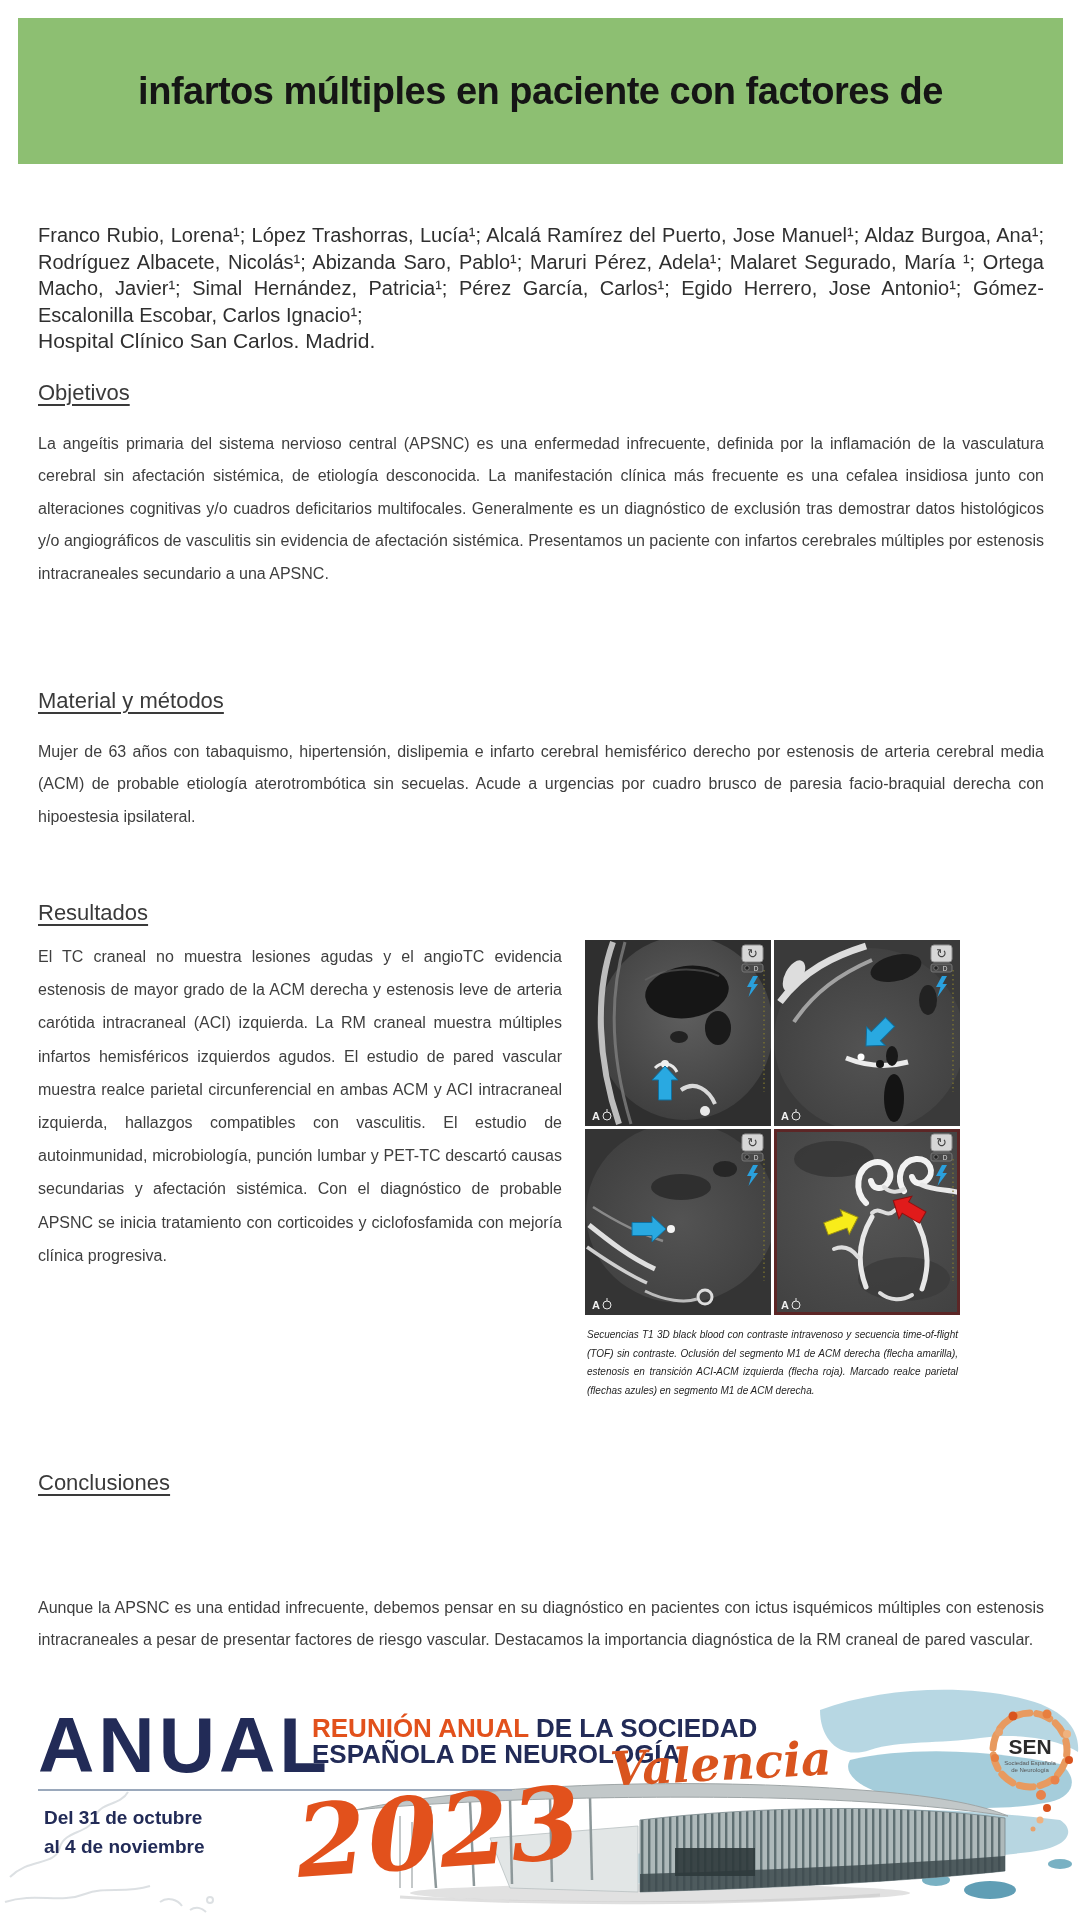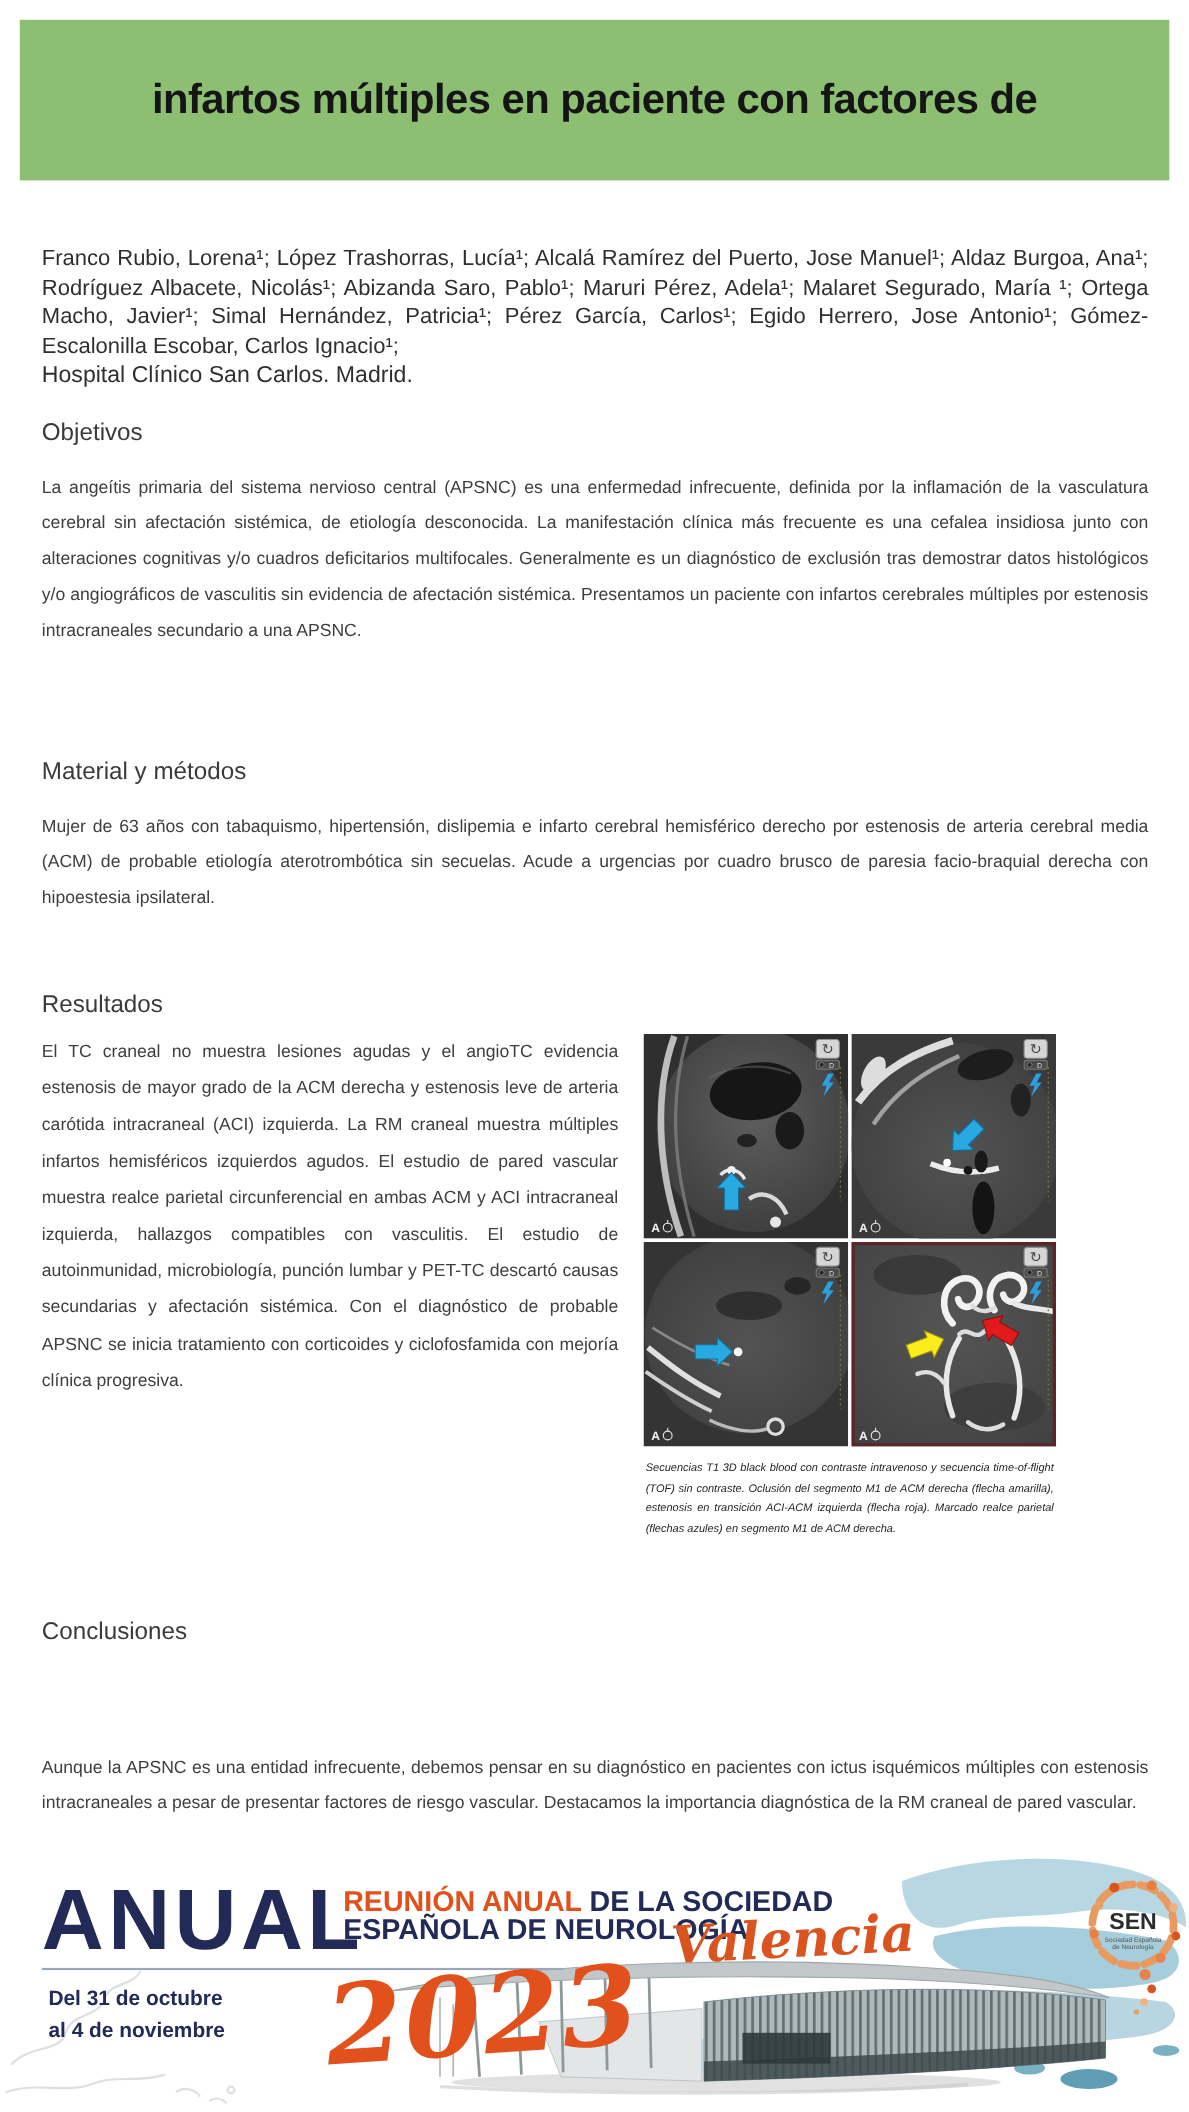--- a/index.html
+++ b/index.html
@@ -18,21 +18,21 @@
   }
   
   .authors{
     position:absolute;left:38px;top:222px;width:1006px;
     font-size:20px;line-height:26.5px;color:#2f2f2f;text-align:justify;
   }
   .affiliation{font-size:21px;line-height:26.5px;color:#2f2f2f;text-align:left;}
   
   .h{
     position:absolute;left:38px;font-size:22px;color:#3a3a3a;
-    text-underline-offset:4px;
+    text-decoration:underline;text-underline-offset:4px;
   }
   .para{
     position:absolute;left:38px;width:1006px;
     font-size:16px;line-height:32.4px;text-align:justify;color:#3e3e3e;
   }
   .results-left{width:524px;line-height:33.2px;}
   
   .fig-grid{
     position:absolute;left:585px;top:940px;width:375px;
     display:grid;grid-template-columns:186px 186px;grid-template-rows:186px 186px;gap:3px;

